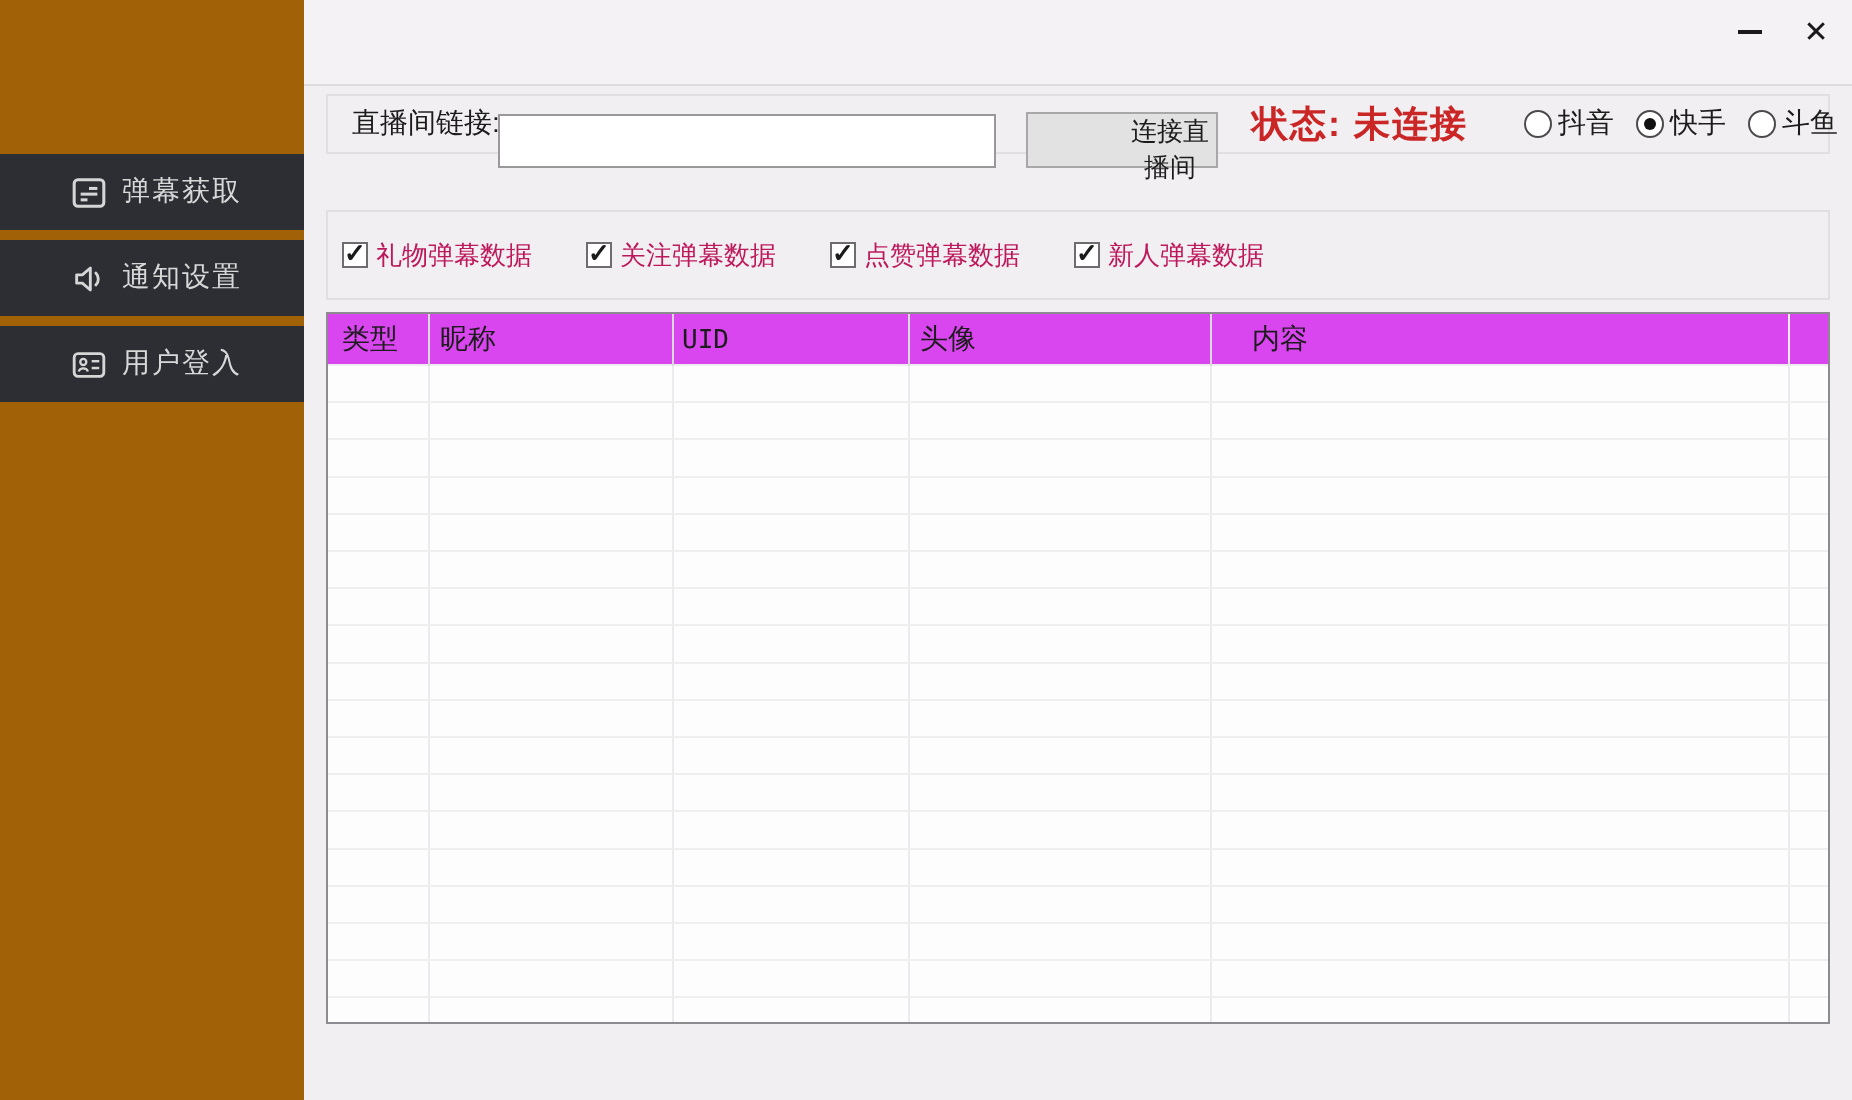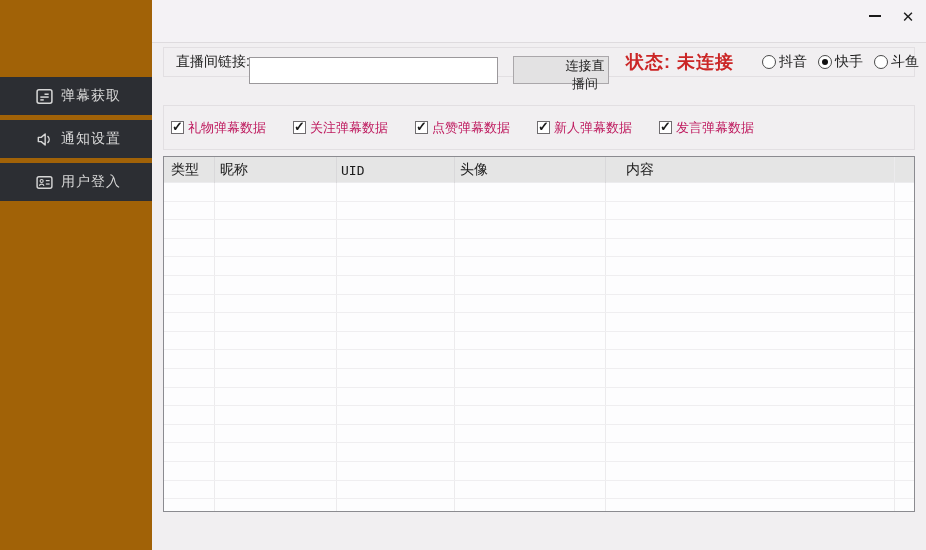--- a/index.html
+++ b/index.html
@@ -50,21 +50,21 @@
 
   .checkbox { position:absolute; top:0; height:100%; display:flex; align-items:center; gap:4px; cursor:default; }
   .cb { width:13px; height:13px; border:1px solid #6f6c6f; background:#fff; position:relative; flex:0 0 auto; }
   .cb[data-checked="true"]::after { content:"✓"; position:absolute; left:0px; top:-3px; font-size:13px;
                                     font-weight:bold; color:#1b1b1b; }
   .checkbox .lbl { font-size:13px; color:#be185d; white-space:nowrap; }
 
   
   .table { position:absolute; left:11px; top:156px; width:752px; height:356px; background:#fdfdfe;
            border:1px solid #8b8b90; }
-  .thead { position:absolute; left:0; top:0; width:100%; height:26px; background:#e5e5e5;
+  .thead { position:absolute; left:0; top:0; width:100%; height:26px; background:#d946ef;
            border-bottom:1px solid #ececee; }
   .th { position:absolute; top:0; height:26px; display:flex; align-items:center; font-size:14px;
         color:#1c1c1c; white-space:nowrap; }
   .th.uid { font-family:"DejaVu Sans Mono", monospace; font-size:13px; }
   .col-line { position:absolute; top:0; bottom:0; width:1px; background:#ecebed; }
   .col-line.hdr-dark::before { content:""; position:absolute; left:0; top:0; width:1px; height:26px; background:#d9d8da; }
   .tbody { position:absolute; left:0; top:26px; right:0; bottom:0;
            background:repeating-linear-gradient(to bottom, transparent 0px, transparent 17.6px, #efeef0 17.6px, #efeef0 18.6px); }
 
   .hint { position:absolute; left:11px; top:520px; font-size:13px; letter-spacing:0.5px; white-space:nowrap; }
@@ -149,24 +149,20 @@
         <span class="lbl">关注弹幕数据</span>
       </label>
       <label class="checkbox" style="left:373px;">
         <span class="cb" data-checked="true"></span>
         <span class="lbl">新人弹幕数据</span>
       </label>
       <label class="checkbox" style="left:251px;">
         <span class="cb" data-checked="true"></span>
         <span class="lbl">点赞弹幕数据</span>
       </label>
-      <label class="checkbox" style="left:495px;">
-        <span class="cb" data-checked="true"></span>
-        <span class="lbl">发言弹幕数据</span>
-      </label>
     </div>
 
     <div class="table">
       <div class="thead">
         <span class="th" style="left:7px;">类型</span>
         <span class="th" style="left:56px;">昵称</span>
         <span class="th uid" style="left:177px;">UID</span>
         <span class="th" style="left:296px;">头像</span>
         <span class="th" style="left:462px;">内容</span>
       </div>

